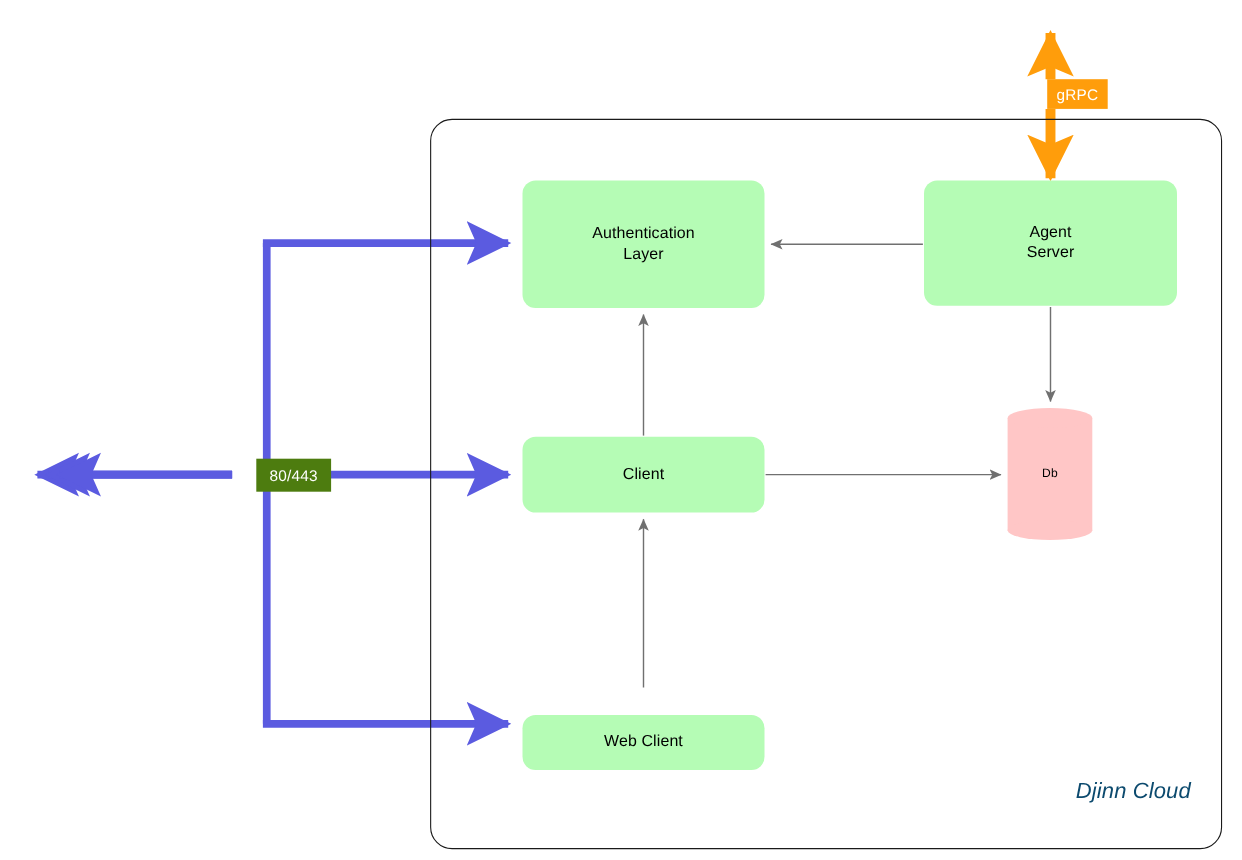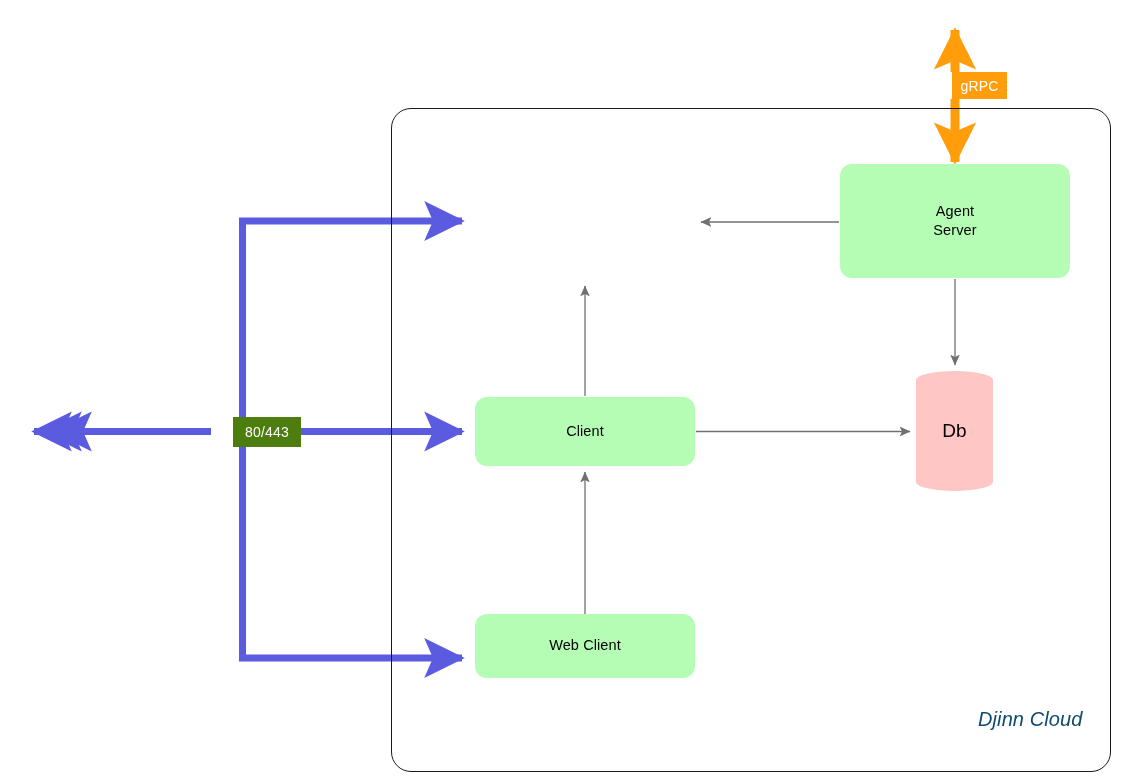--- a/index.html
+++ b/index.html
@@ -79,21 +79,21 @@
   .cyl-cap.top { top: 0; }
   .cyl-cap.bottom { bottom: 0; }
   .cyl-label {
     position: absolute;
     left: 0;
     right: 0;
     top: 50%;
     transform: translateY(-50%);
     text-align: center;
     color: #000000;
-    font-size: 19px;
+    font-size: 11px;
     letter-spacing: 0.1px;
   }
   .edge-label {
     position: absolute;
     box-sizing: border-box;
     display: flex;
     align-items: center;
     justify-content: center;
     color: #ffffff;
     font-size: 14px;
@@ -151,31 +151,35 @@
     <line x1="585" y1="625" x2="585" y2="472" stroke="#707070" stroke-width="1.3" marker-end="url(#arrow-gray)"></line>
 
     <line x1="696" y1="431.5" x2="910" y2="431.5" stroke="#707070" stroke-width="1.3" marker-end="url(#arrow-gray)"></line>
 
     <line x1="955" y1="279" x2="955" y2="365" stroke="#707070" stroke-width="1.3" marker-end="url(#arrow-gray)"></line>
   </svg>
 
   <div class="boundary" style="left:391px; top:108px; width:720px; height:664px;"></div>
   <div class="boundary-label" style="left:978px; top:708px;">Djinn Cloud</div>
 
+  <div class="node green-box" style="left:475px; top:164px; width:220px; height:116px;">
+    <span>Authentication
+Layer</span>
+  </div>
 
   <div class="node green-box" style="left:840px; top:164px; width:230px; height:114px;">
     <span>Agent
 Server</span>
   </div>
 
   <div class="node green-box" style="left:475px; top:397px; width:220px; height:69px;">
     <span>Client</span>
   </div>
 
-  <div class="node green-box" style="left:475px; top:614px; width:220px; height:64px;">
+  <div class="node green-box" style="left:475px; top:650px; width:220px; height:50px;">
     <span>Web Client</span>
   </div>
 
   <div class="cyl" style="left:916px; top:371px; width:77px; height:120px;">
     <div class="cyl-body"></div>
     <div class="cyl-cap top"></div>
     <div class="cyl-cap bottom"></div>
     <div class="cyl-label">Db</div>
   </div>
 

